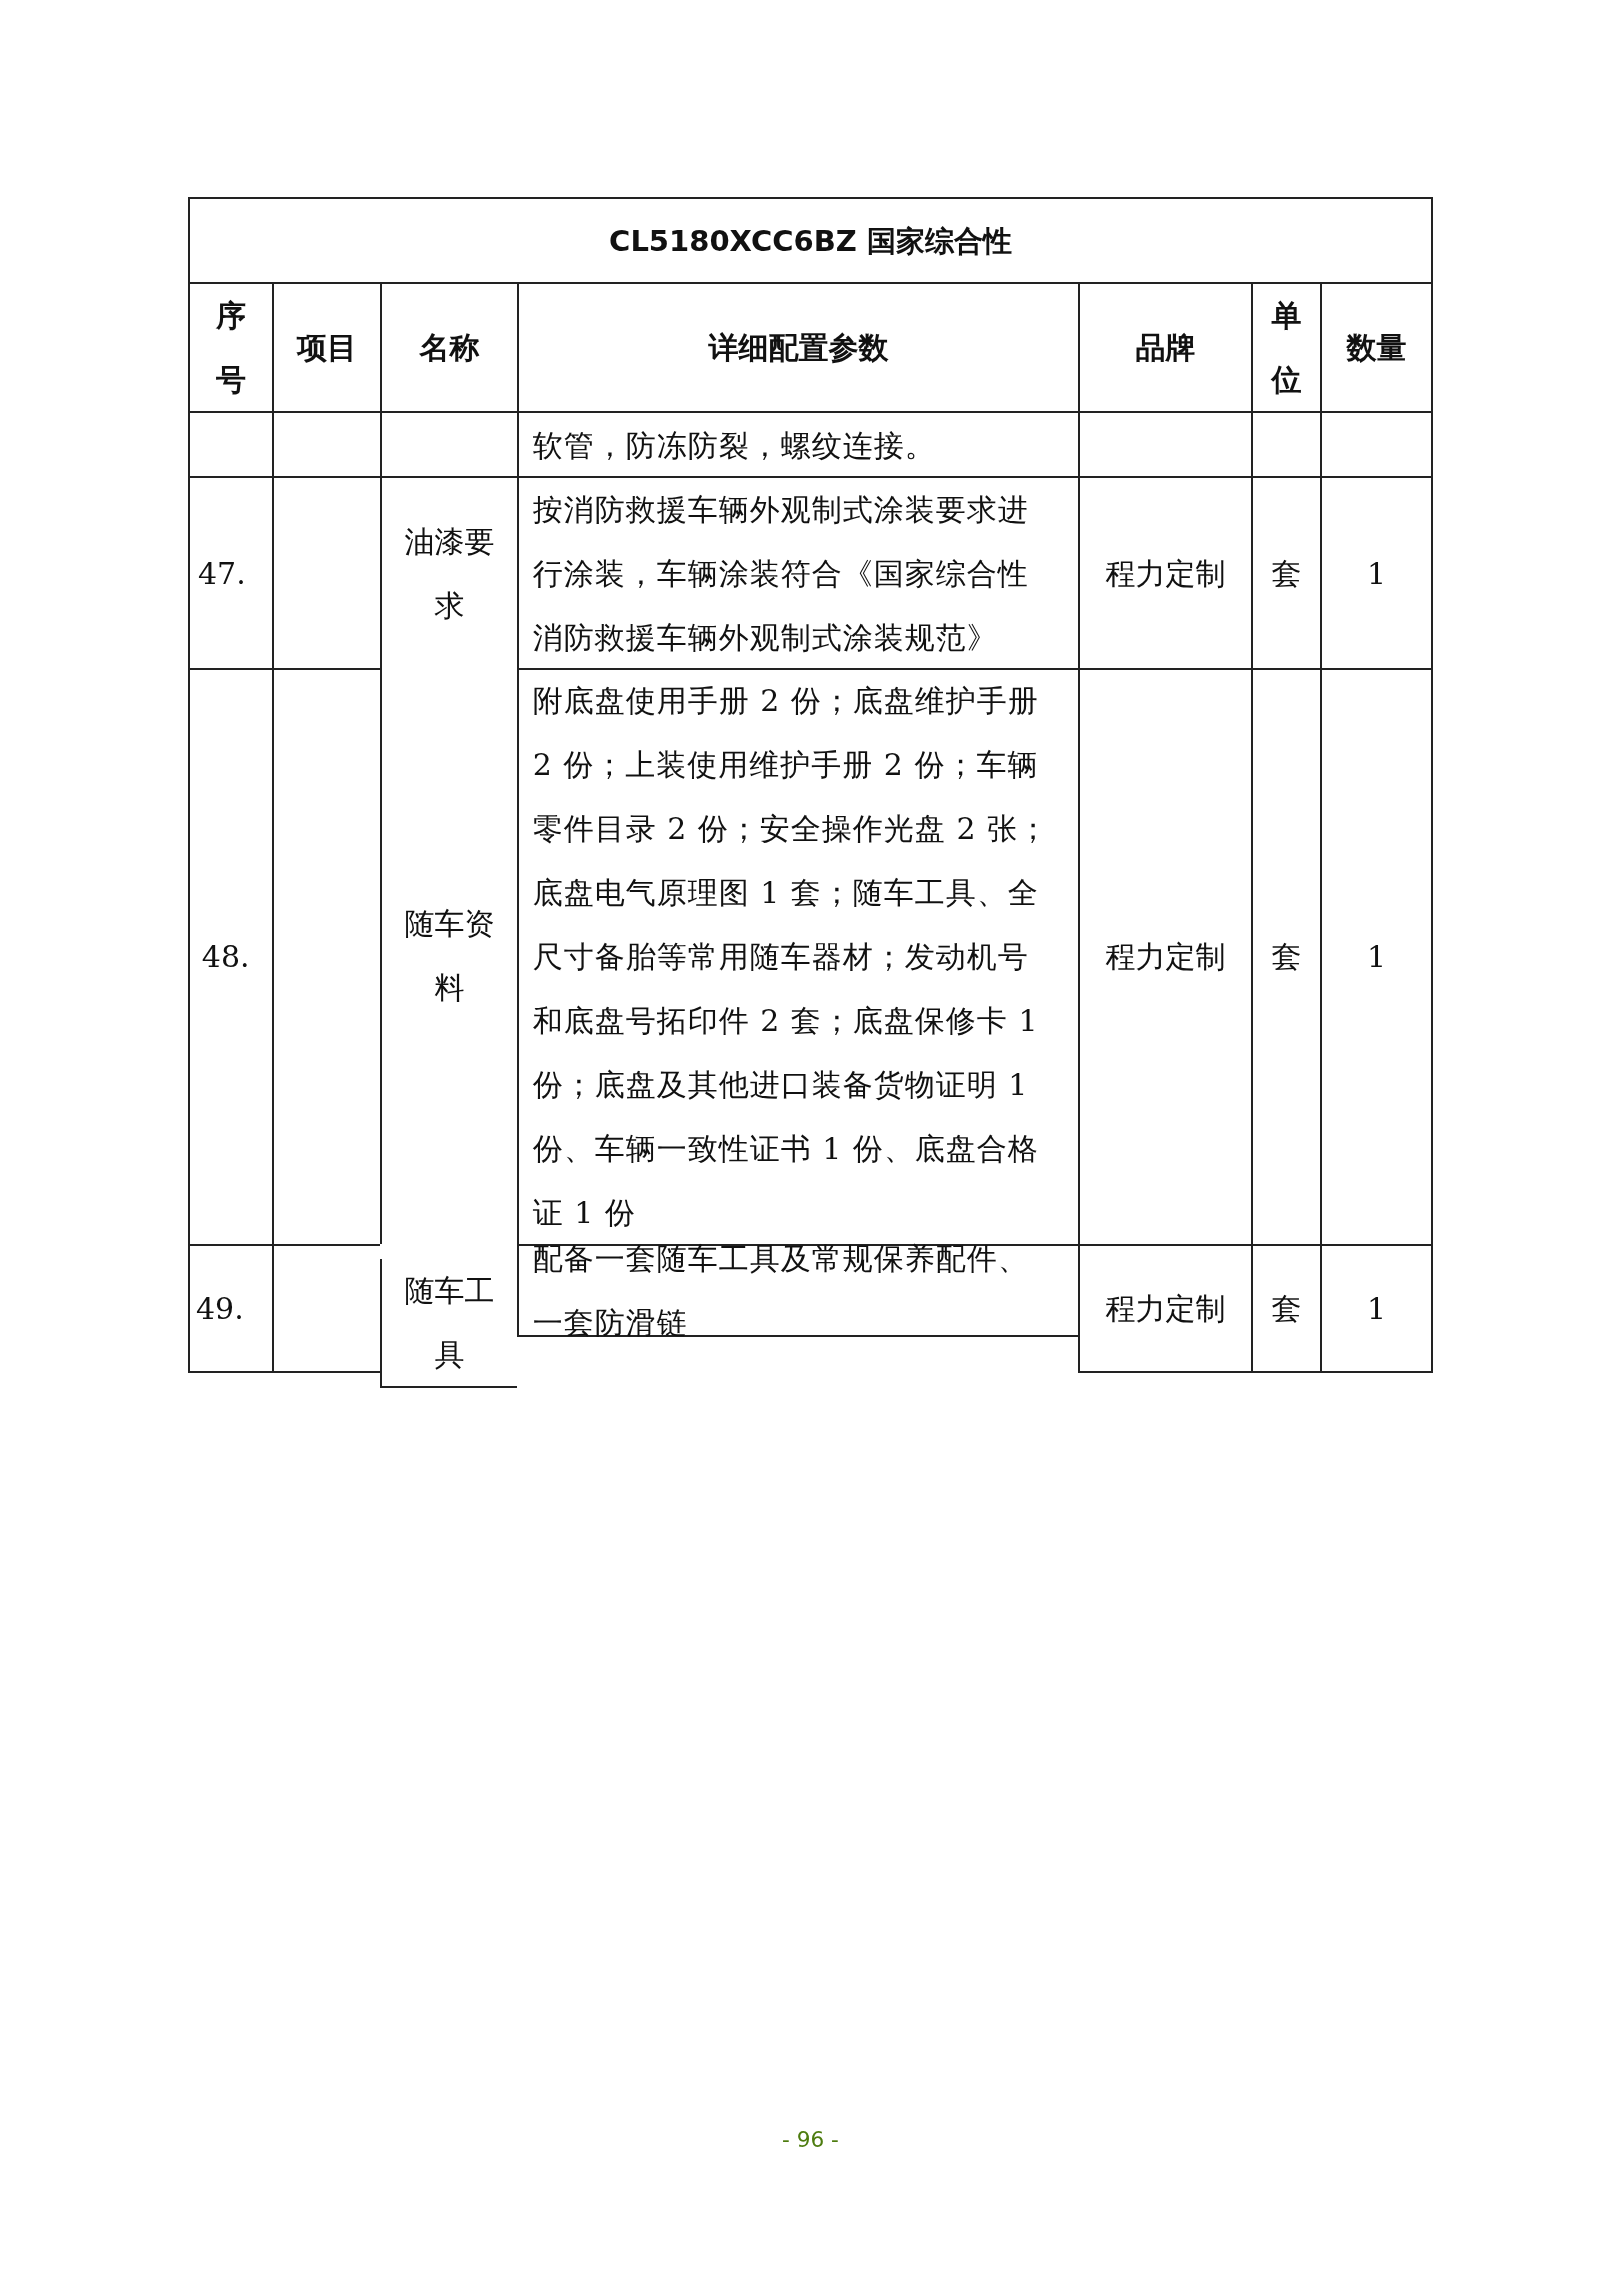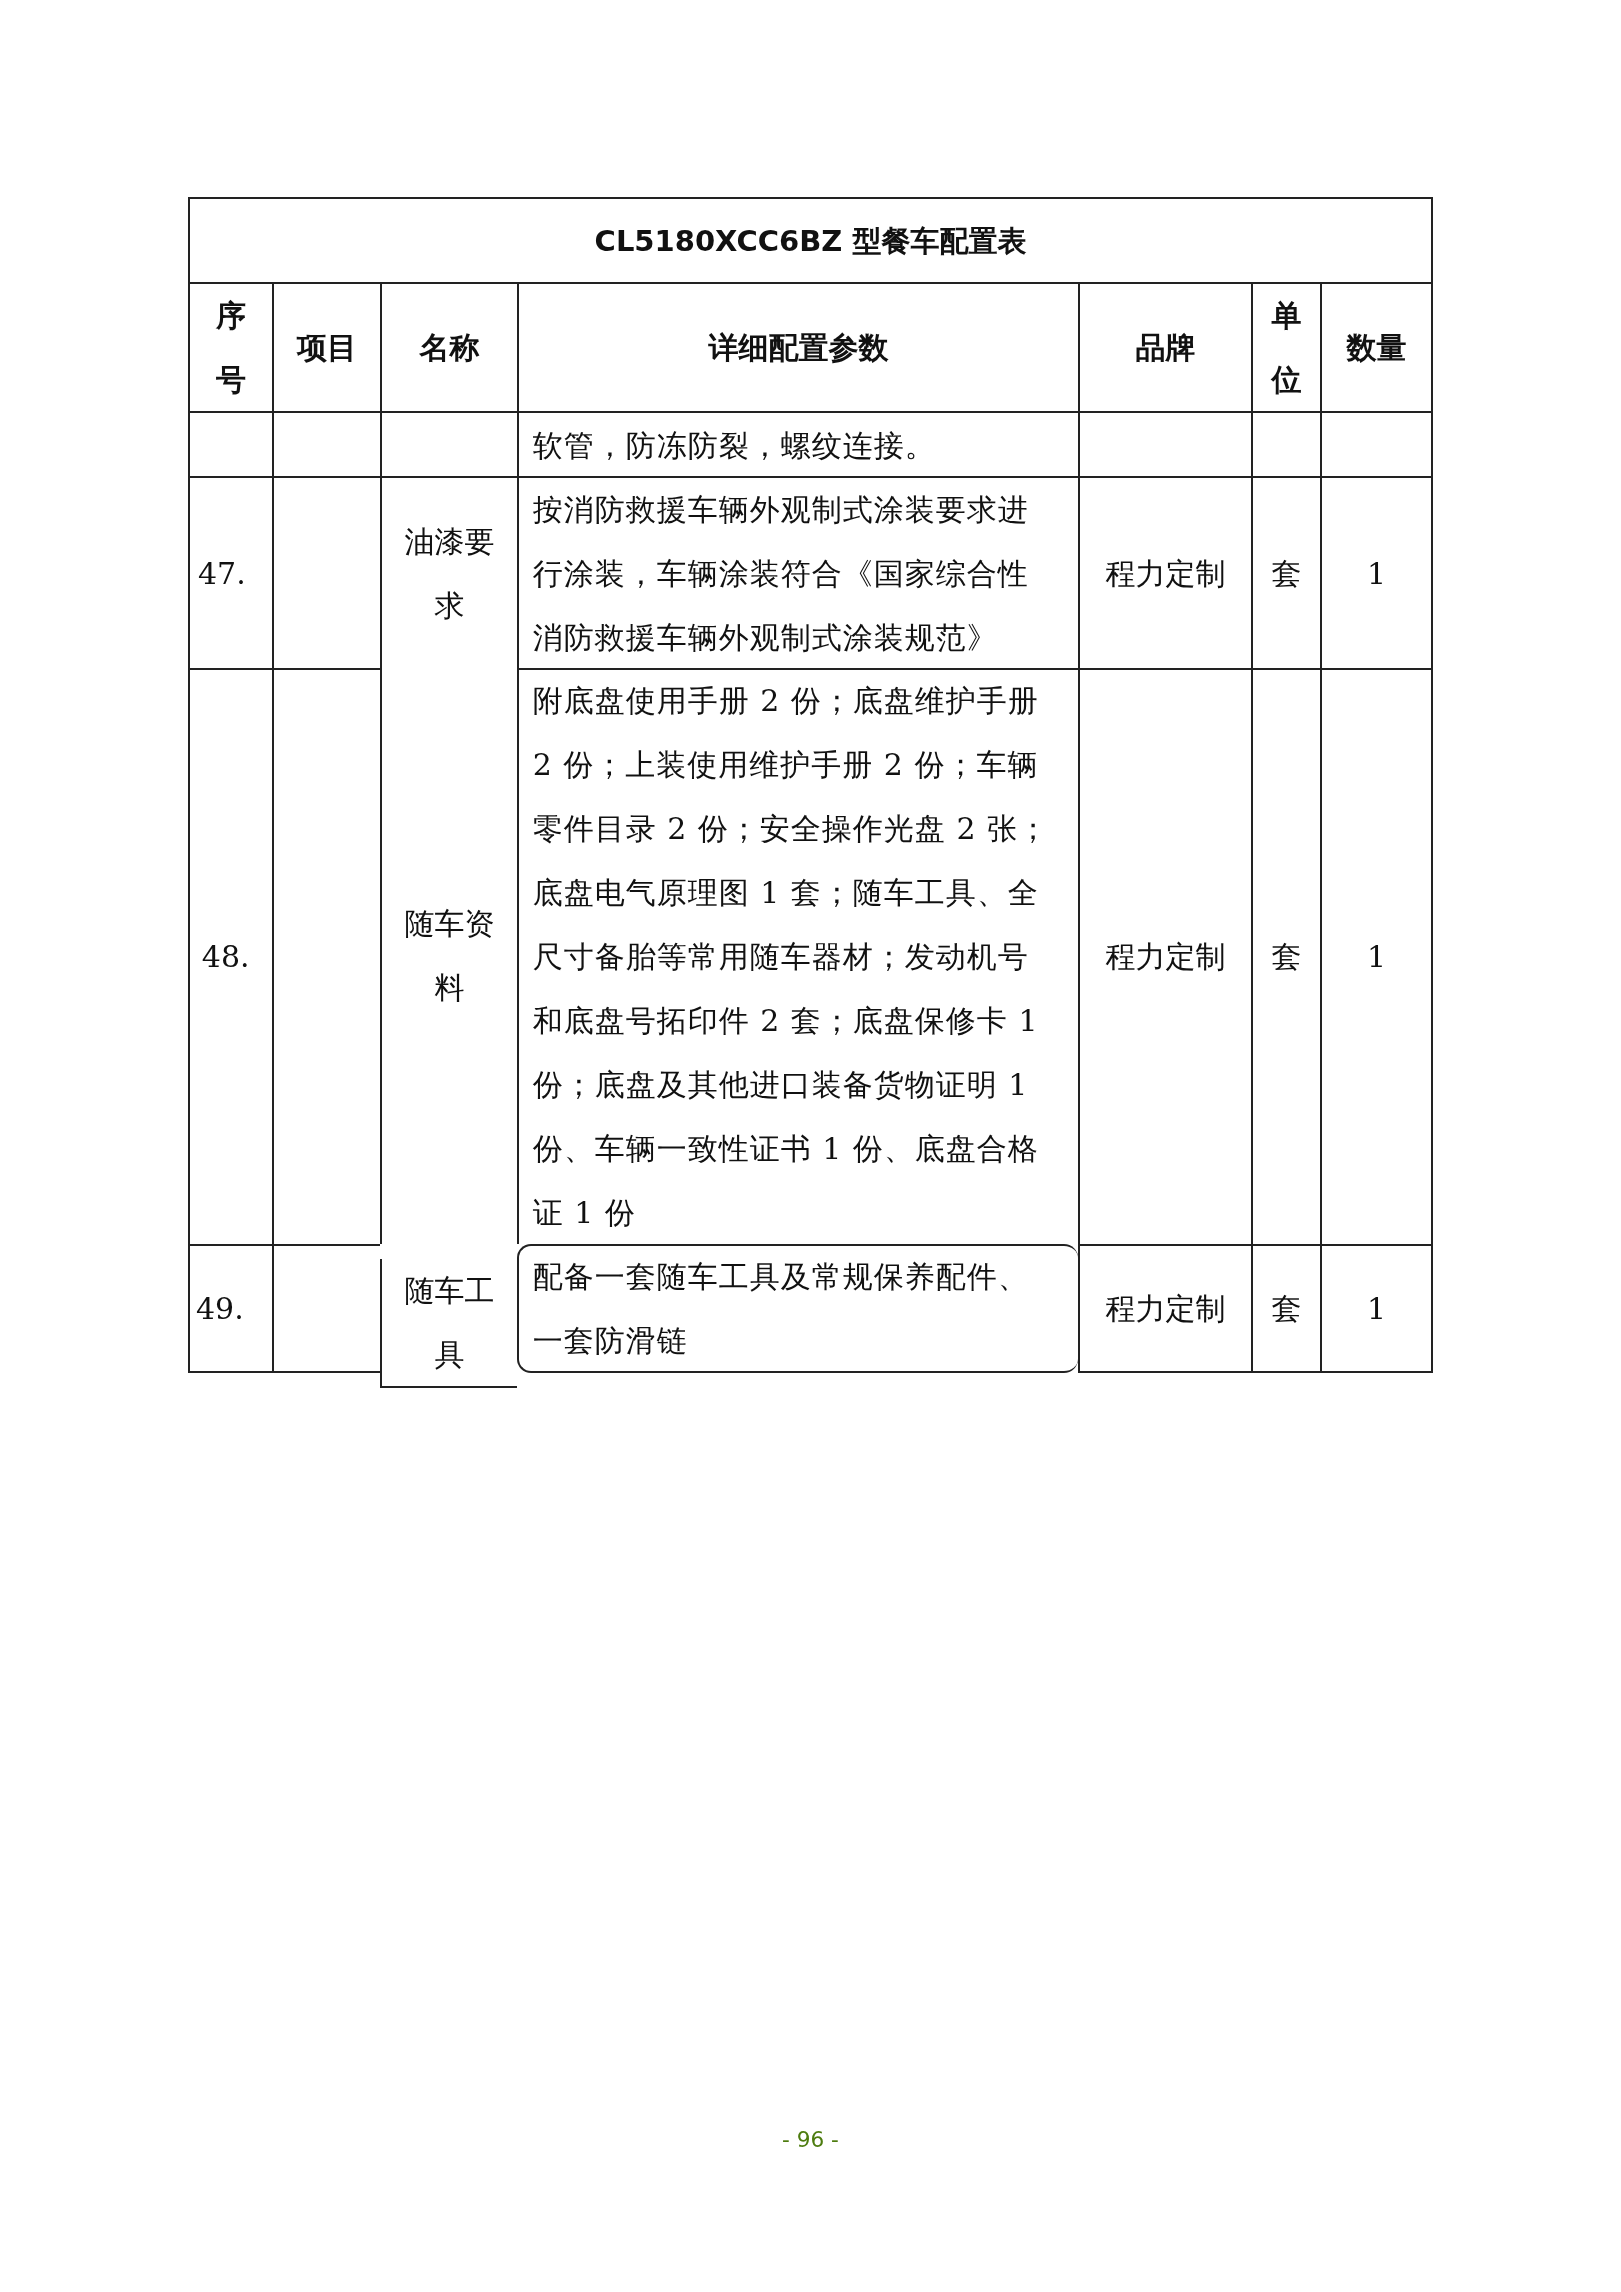--- a/index.html
+++ b/index.html
@@ -19,21 +19,21 @@
   .param { letter-spacing: 1px; }
   .pagenum { position: absolute; left: 0; width: 1621px; top: 2127px; text-align: center;
              font-family: "DejaVu Sans", "Liberation Sans", sans-serif; font-size: 21.6px; color: #4d7c0f; }
 </style>
 </head>
 <body>
 
 <div class="page">
   <div class="tbl">
 
-    <div class="cell title bl bt br" style="left:0; top:0; width:1245px; height:86px;">CL5180XCC6BZ 型餐车配置表</div>
+    <div class="cell title bl bt br" style="left:0; top:0; width:1245px; height:86px;">CL5180XCC6BZ 国家综合性</div>
 
     <div class="cell hdr bl bt" style="left:0; top:85px; width:84px; height:129px; white-space:pre-line;">序
 号</div>
     <div class="cell hdr bl bt" style="left:84px; top:85px; width:108px; height:129px;">项目</div>
     <div class="cell hdr bl bt" style="left:192px; top:85px; width:137px; height:129px;">名称</div>
     <div class="cell hdr bl bt" style="left:329px; top:85px; width:561px; height:129px;">详细配置参数</div>
     <div class="cell hdr bl bt" style="left:890px; top:85px; width:173px; height:129px;">品牌</div>
     <div class="cell hdr bl bt" style="left:1063px; top:85px; width:69px; height:129px; white-space:pre-line;">单
 位</div>
     <div class="cell hdr bl bt br" style="left:1132px; top:85px; width:113px; height:129px;">数量</div>
@@ -71,21 +71,21 @@
 份、车辆一致性证书 1 份、底盘合格
 证 1 份</div>
     <div class="cell bl bt" style="left:890px; top:471px; width:173px; height:576px;">程力定制</div>
     <div class="cell bl bt" style="left:1063px; top:471px; width:69px; height:576px;">套</div>
     <div class="cell bl bt br" style="left:1132px; top:471px; width:113px; height:576px;">1</div>
 
     <div class="cell bl bt bb" style="left:0; top:1047px; width:84px; height:129px; justify-content:flex-start; padding-left:6px;">49.</div>
     <div class="cell bl bt bb" style="left:84px; top:1047px; width:108px; height:129px;"></div>
     <div class="cell bl bb" style="left:192px; top:1062px; width:137px; height:129px; white-space:pre-line;">随车工
 具</div>
-    <div class="cell left param bl bt bb" style="left:329px; top:1047px; width:561px; height:129px; white-space:pre-line;border-radius:14px;">配备一套随车工具及常规保养配件、
+    <div class="cell left param bl bt bb" style="left:329px; top:1047px; width:561px; height:93px; white-space:pre-line;">配备一套随车工具及常规保养配件、
 一套防滑链</div>
     <div class="cell bl bt bb" style="left:890px; top:1047px; width:173px; height:129px;">程力定制</div>
     <div class="cell bl bt bb" style="left:1063px; top:1047px; width:69px; height:129px;">套</div>
     <div class="cell bl bt bb br" style="left:1132px; top:1047px; width:113px; height:129px;">1</div>
   </div>
 
   <div class="pagenum">- 96 -</div>
 </div>
 
 

